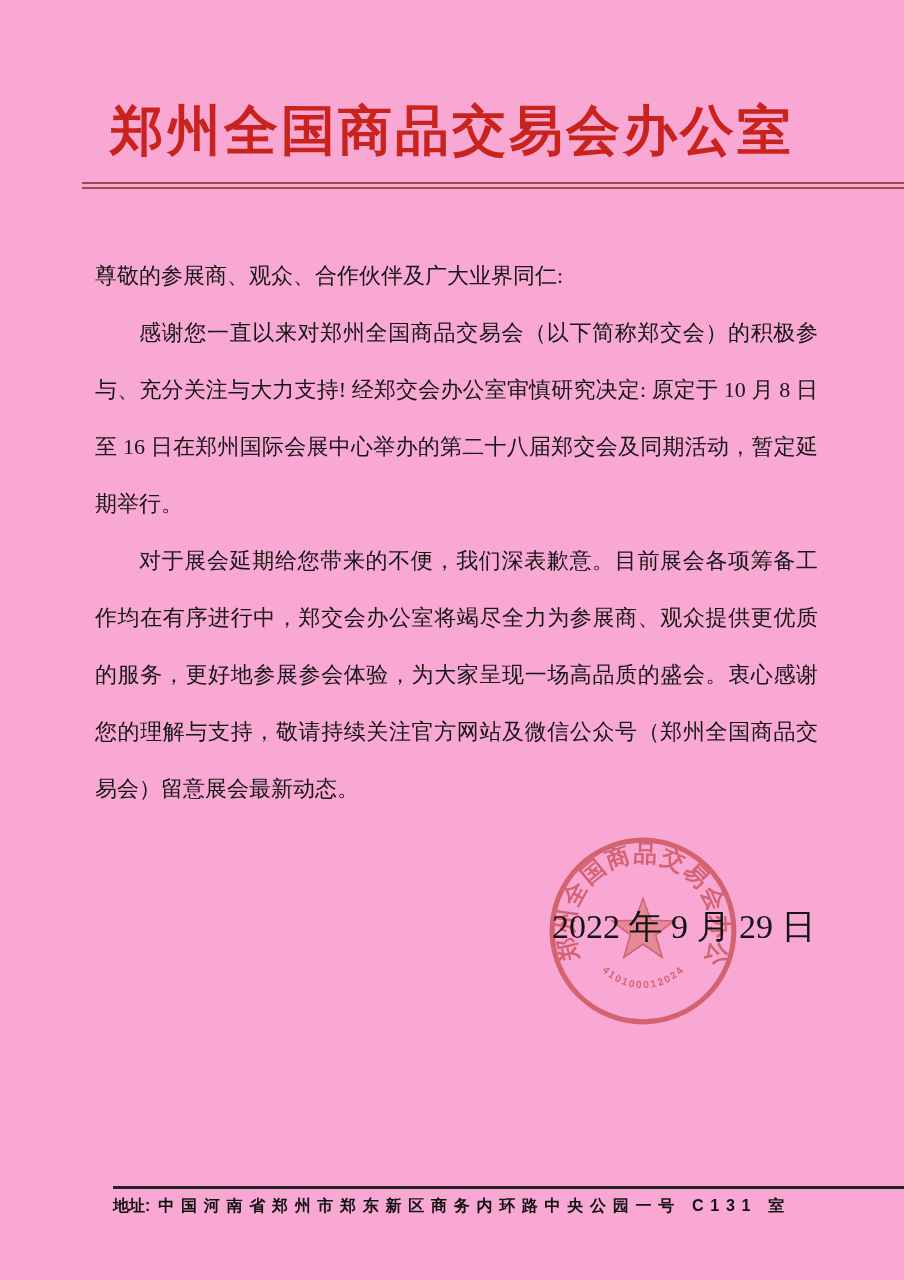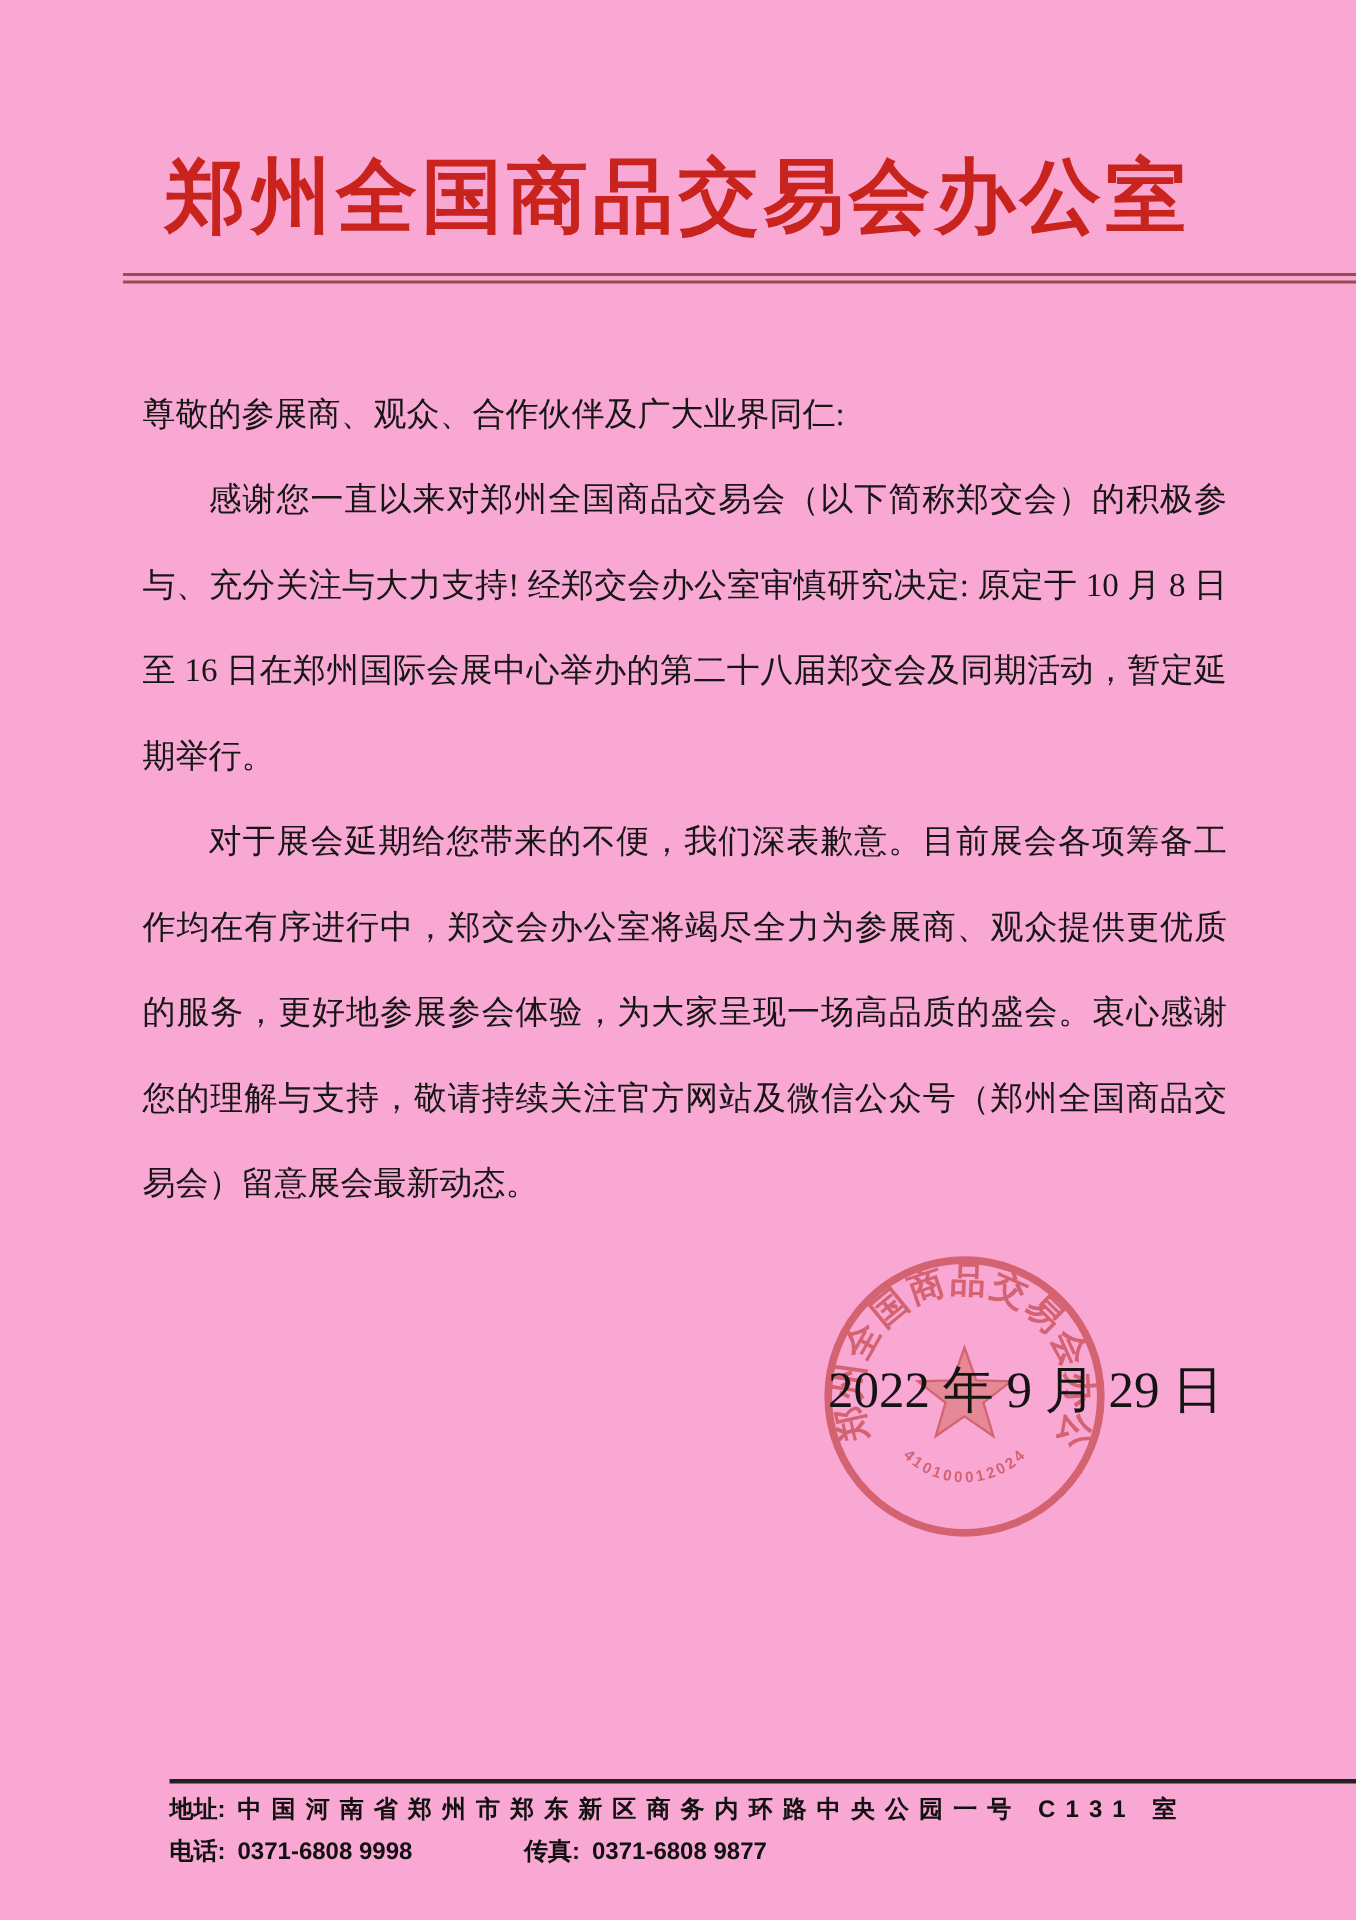--- a/index.html
+++ b/index.html
@@ -125,19 +125,15 @@
       <textPath href="#sealBottomArc" startOffset="4">4101000120245</textPath>
     </text>
     <polygon points="95,63 102.6,84.5 125.4,85.1 107.4,99 113.8,120.9 95,108 76.2,120.9 82.6,99 64.6,85.1 87.4,84.5" fill="#e2858d" stroke="#cf5a64" stroke-width="1.5"></polygon>
   </svg>
 
   <div class="footer">
     <div class="footer-rule"></div>
     <div class="footer-row">
       <span class="label">地址:</span><span class="address-value">中国河南省郑州市郑东新区商务内环路中央公园一号 C131 室</span>
     </div>
-    <div class="footer-row">
-      <span><span class="label">电话:</span><span>0371-6808 9998</span></span>
-      <span class="fax-block"><span class="label">传真:</span><span>0371-6808 9877</span></span>
-    </div>
   </div>
 
 </div>
 
 </body></html>

